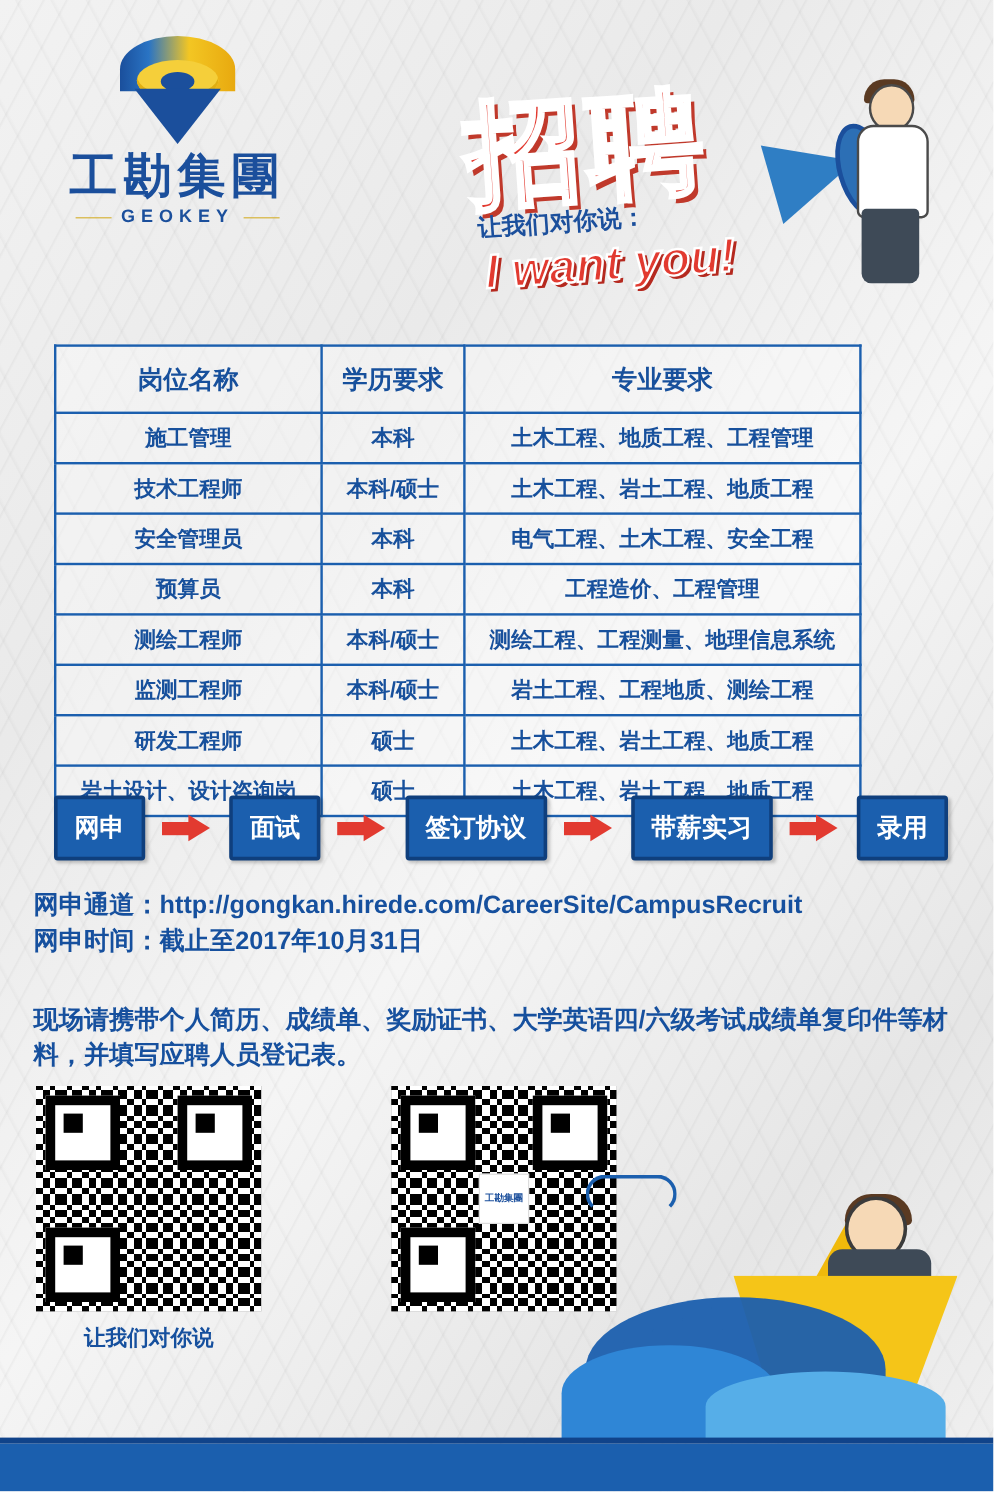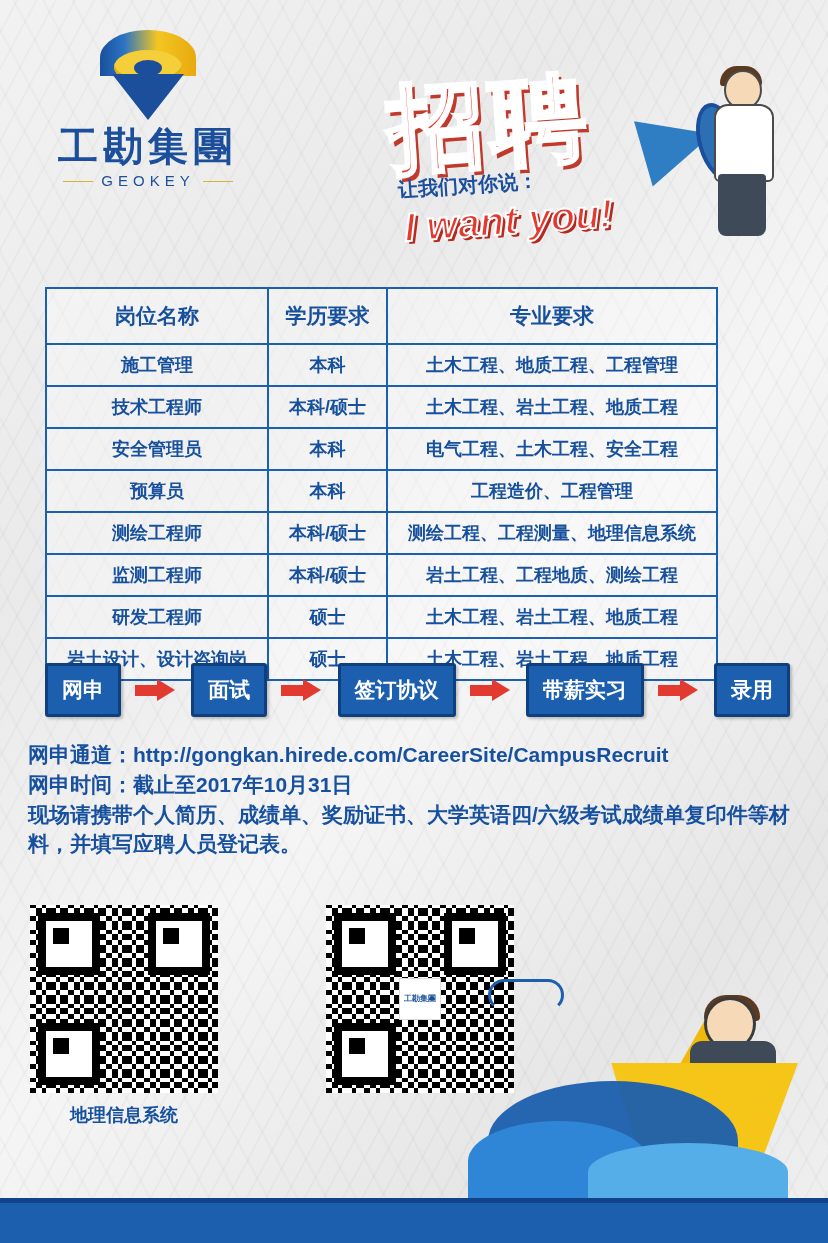--- a/index.html
+++ b/index.html
@@ -74,21 +74,21 @@
     font-weight: bold;
     color: #1b4f9c;
     letter-spacing: 5px;
     line-height: 1.05;
   }
   .logo-en {
     margin-top: 4px;
     font-size: 15px;
     letter-spacing: 5px;
     color: #1b4f9c;
-    font-weight: normal;
+    font-weight: bold;
     position: relative;
     display: inline-block;
     padding: 0 6px;
   }
   .logo-en:before, .logo-en:after {
     content: "";
     position: absolute;
     top: 50%;
     width: 30px;
     height: 1px;
@@ -285,21 +285,21 @@
     position: absolute;
     left: 28px;
     top: 740px;
     width: 780px;
     color: #16509e;
     font-weight: bold;
     font-size: 21px;
     line-height: 1.42;
   }
   .info .line { white-space: nowrap; }
-  .info .wrap-line { white-space: normal; }
+  .info .wrap-line { white-space: normal; margin-top: 36px; }
   .info .url { color: #16509e; }
 
   
   .qr-area {
     position: absolute;
     left: 30px;
     top: 905px;
     display: flex;
     gap: 108px;
   }
@@ -583,21 +583,21 @@
   </div>
 
   <div class="qr-area">
     <div class="qr-item">
       <div class="qr-box">
         <div class="qr-noise"></div>
         <div class="qr-finder qr-f-tl"></div>
         <div class="qr-finder qr-f-tr"></div>
         <div class="qr-finder qr-f-bl"></div>
       </div>
-      <div class="qr-caption">地理信息系统</div>
+      <div class="qr-caption">让我们对你说</div>
     </div>
     <div class="qr-item">
       <div class="qr-box">
         <div class="qr-noise"></div>
         <div class="qr-finder qr-f-tl"></div>
         <div class="qr-finder qr-f-tr"></div>
         <div class="qr-finder qr-f-bl"></div>
         <div class="qr-center-logo">工勘集團</div>
       </div>
     </div>

